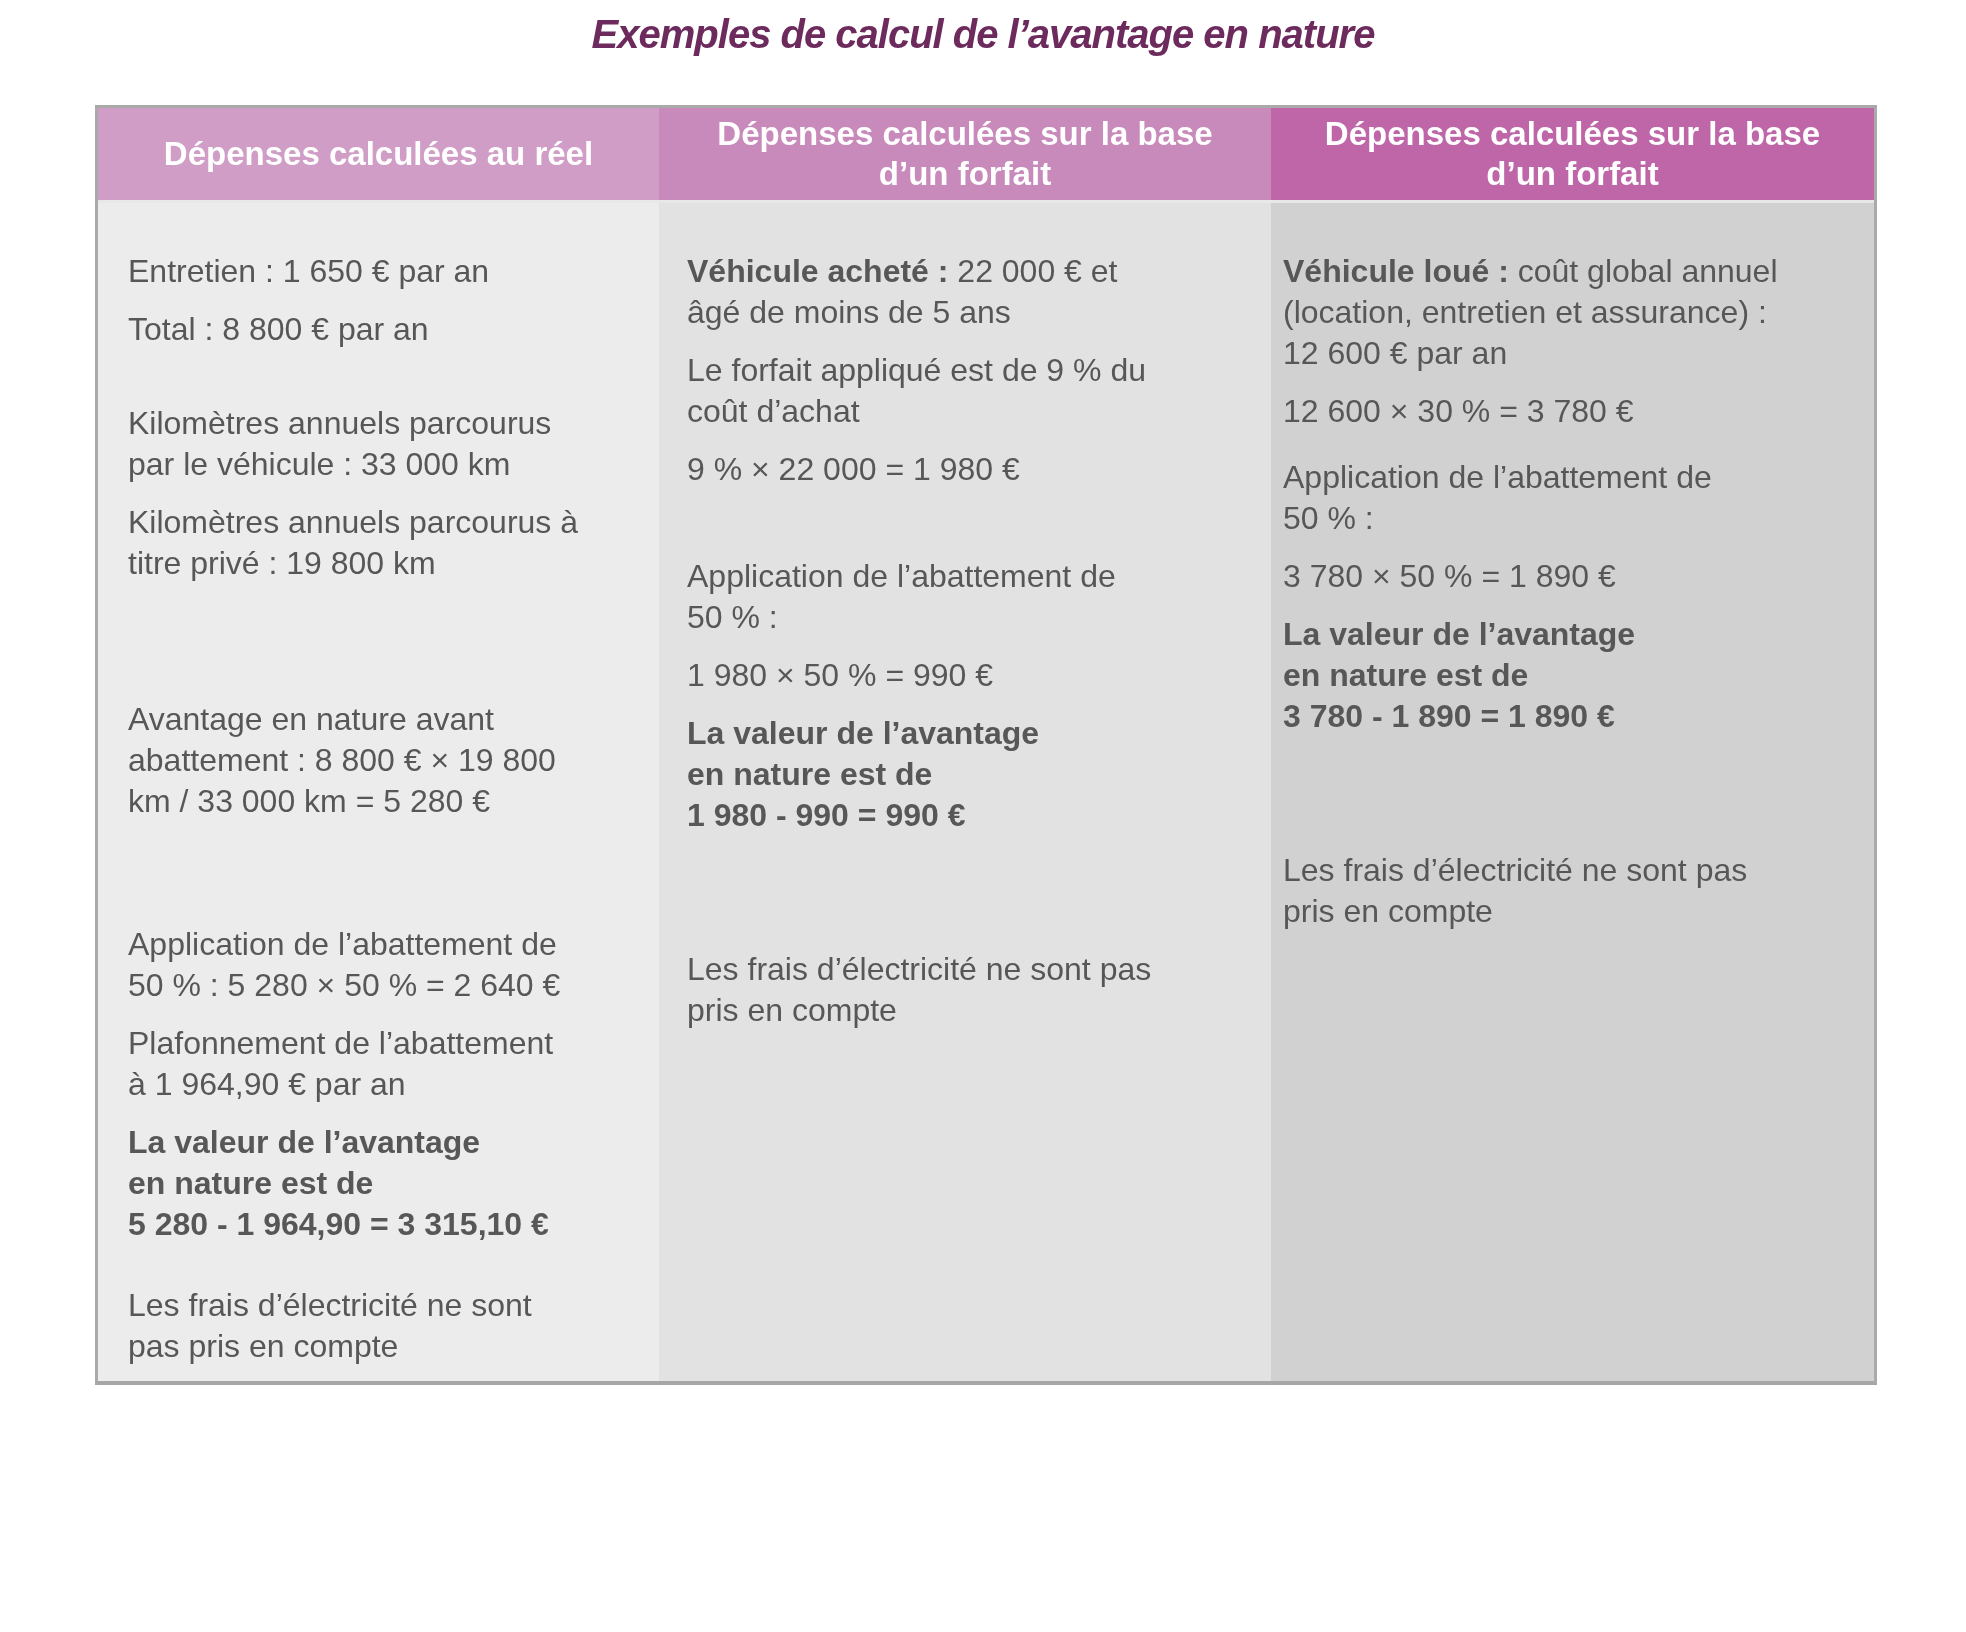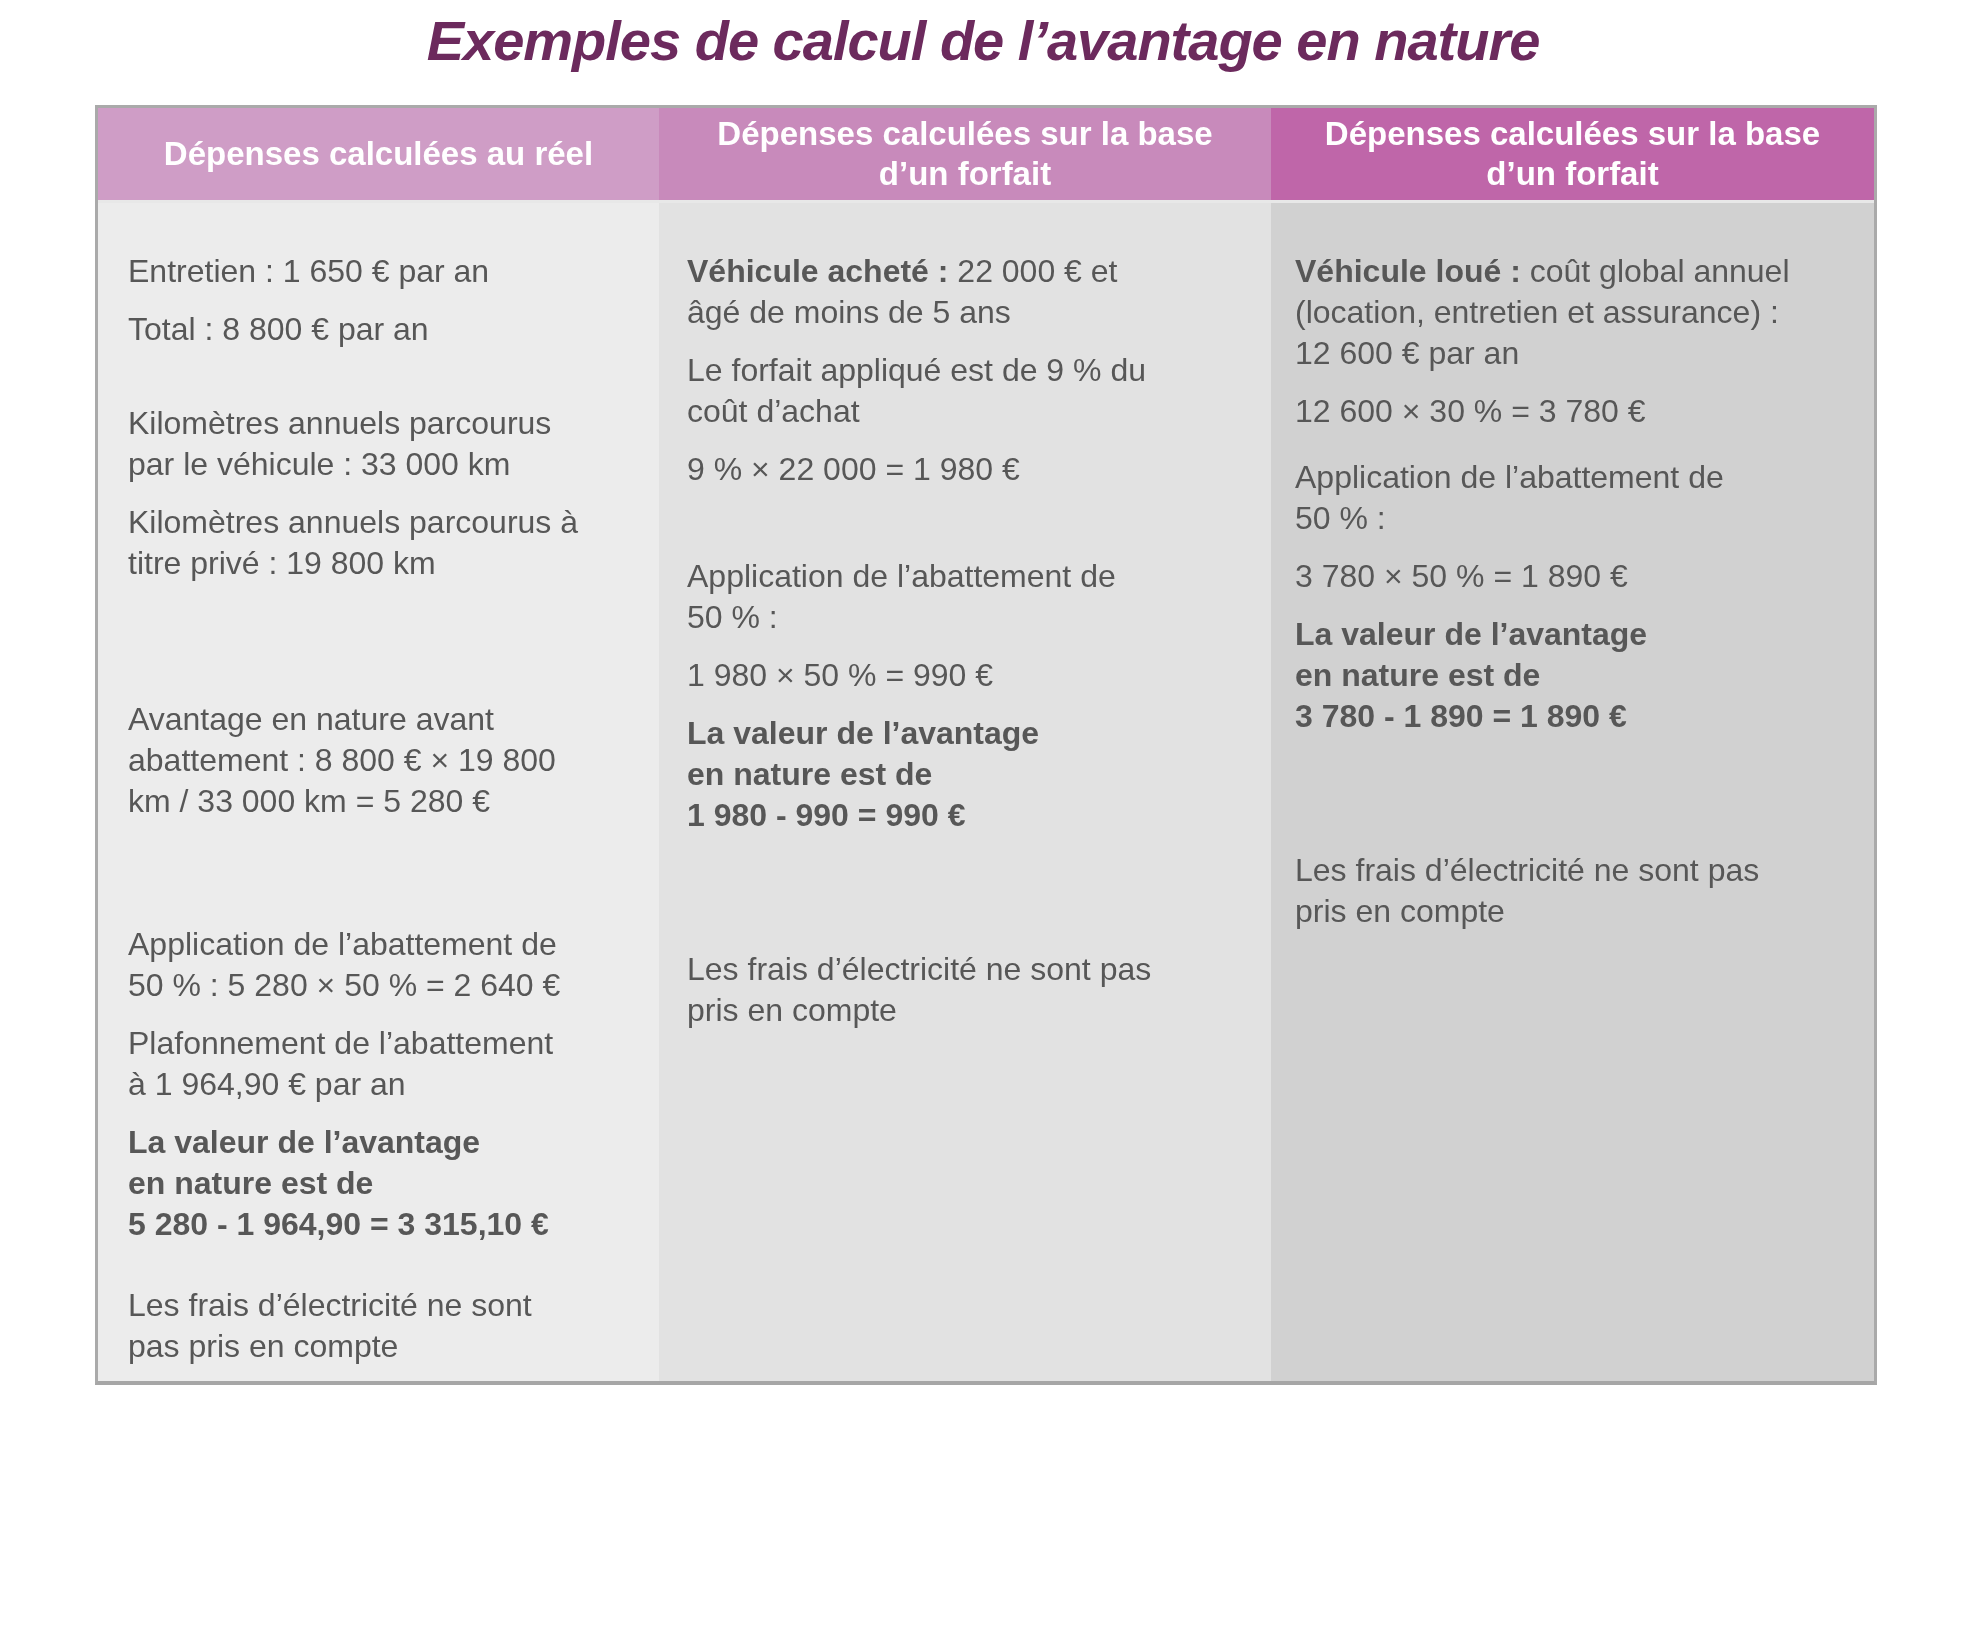--- a/index.html
+++ b/index.html
@@ -8,23 +8,23 @@
     background: #ffffff;
     font-family: "Liberation Sans", sans-serif;
   }
   body {
     position: relative;
     width: 1966px;
     height: 1632px;
     overflow: hidden;
   }
   .doc-title {
-    padding-top: 15px;
+    padding-top: 8px;
     text-align: center;
-    font-size: 56px;
+    font-size: 40px;
     line-height: 52px;
     font-weight: bold;
     font-style: italic;
     letter-spacing: -1px;
     color: var(--title_color, #6c2a5d);
   }
   .benefit-table {
     position: absolute;
     left: 95px;
     top: 105px;
@@ -55,21 +55,21 @@
   .th-3 { background: var(--header_bg_3, #bf66a9); }
   .td {
     box-sizing: border-box;
     padding: 48px 20px 0 30px;
     font-size: 32px;
     line-height: 41px;
     color: var(--body_text, #575757);
   }
   .td-1 { background: var(--body_bg_1, #ececec); }
   .td-2 { background: var(--body_bg_2, #e2e2e2); padding-left: 28px; }
-  .td-3 { background: var(--body_bg_3, #d1d1d1); padding-left: 24px; }
+  .td-3 { background: var(--body_bg_3, #d1d1d1); padding-left: 12px; }
   .para {
     margin: 17px 0 0 0;
     white-space: pre-line;
   }
   .para:first-child { margin-top: 0; }
   .para.bold { font-weight: bold; }
   .lead { font-weight: bold; }
   .sp { width: 100%; }
   .sp-36 { height: 36px; }
   .sp-98 { height: 98px; }

